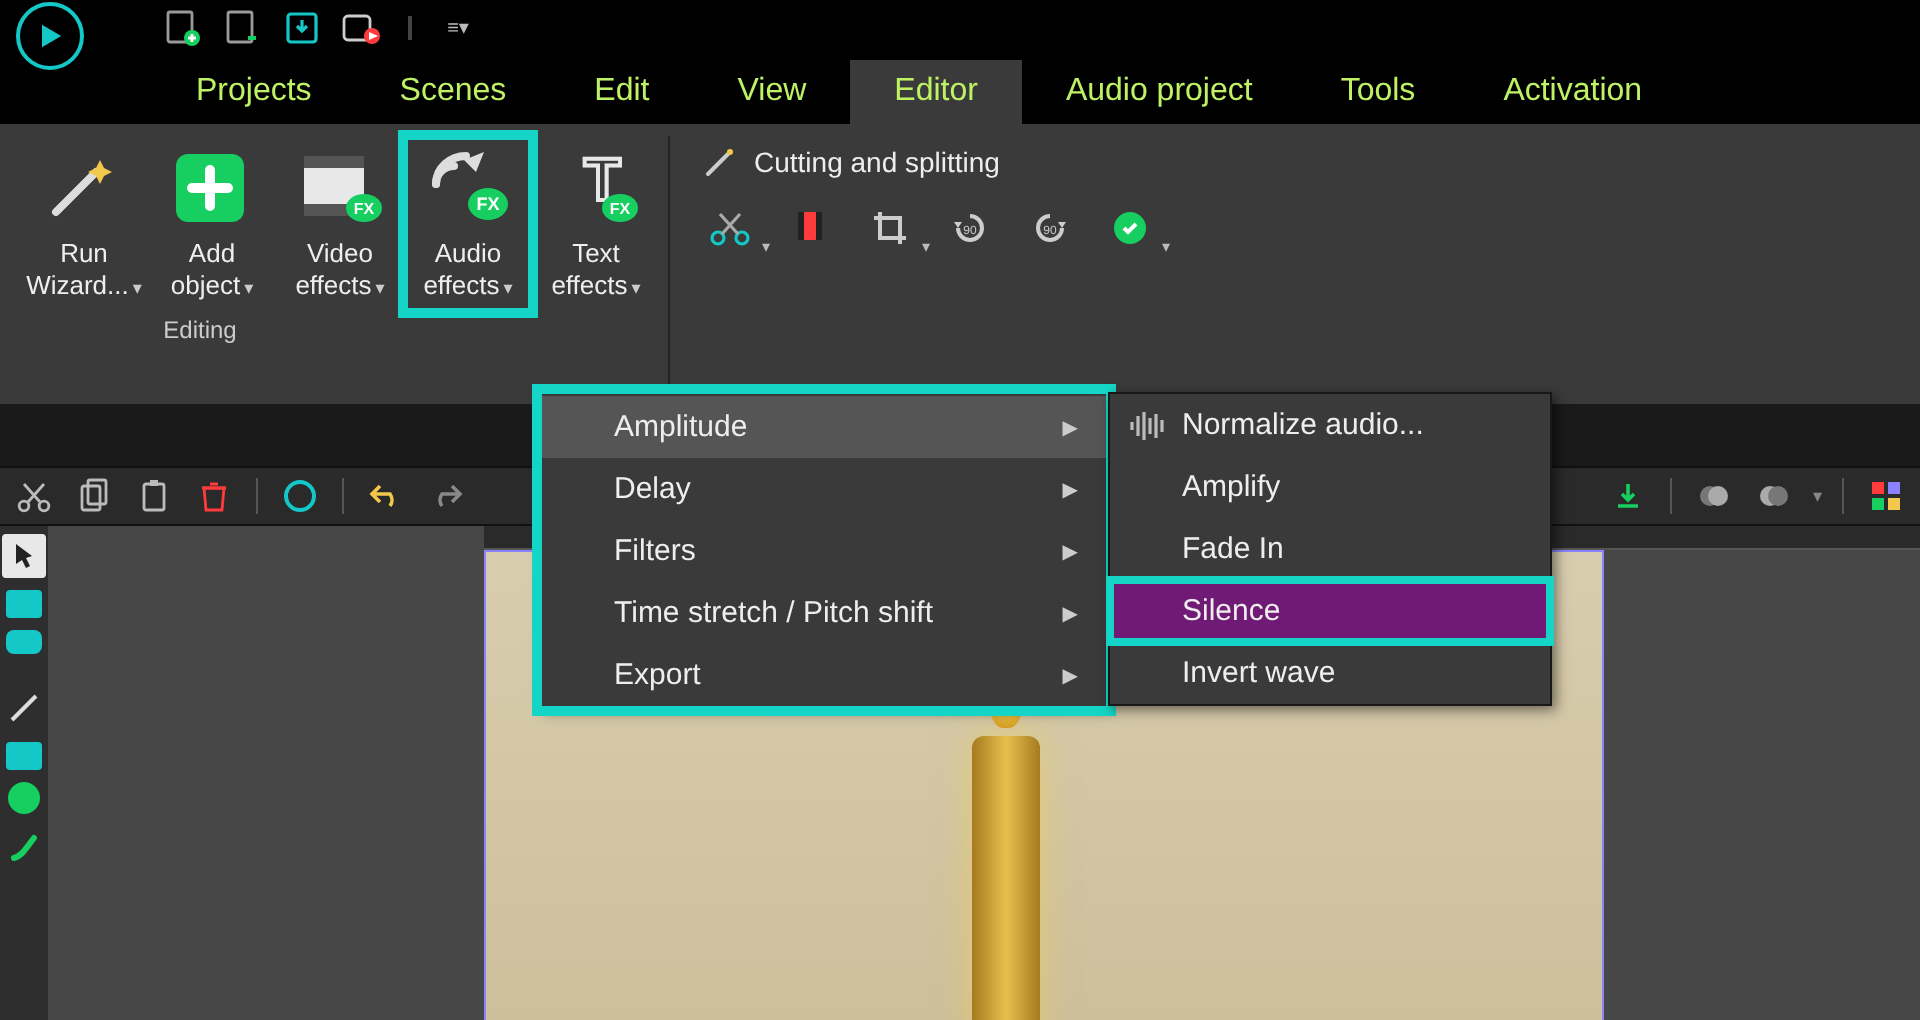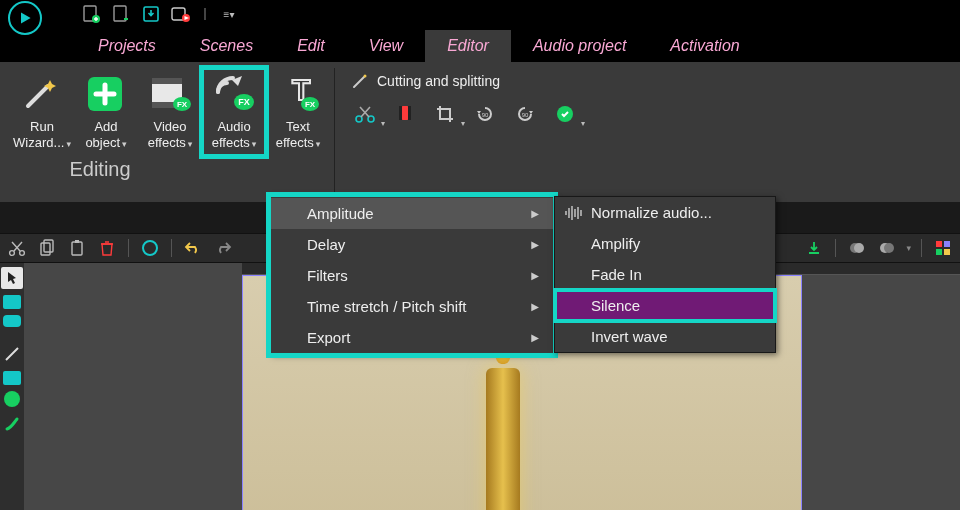--- a/index.html
+++ b/index.html
@@ -7,31 +7,31 @@
 
 
 .qat { height:28px; background:#000; display:flex; align-items:center; padding:0 8px; gap:8px; }
 .logo { width:34px; height:34px; background:#000; border:2px solid #14c8c8; border-radius:50%; display:flex; align-items:center; justify-content:center; margin-right:30px; margin-top:8px; }
 .logo svg { width:16px; height:16px; }
 .qat-btn { width:22px; height:22px; display:flex; align-items:center; justify-content:center; cursor:pointer; }
 .qat-sep { width:2px; height:12px; background:#444; margin:0 4px; }
 
 
 .menu-bar { height:34px; background:#000; display:flex; align-items:flex-end; padding-left:76px; }
-.menu-item { color:#f9a8d4; font-size:16px; padding:7px 22px; cursor:pointer;font-style:italic; }
+.menu-item { color:#bef264; font-size:16px; padding:7px 22px; cursor:pointer; }
 .menu-item.active { background:#3a3a3a; }
 
 
 .ribbon { background:#3a3a3a; height:140px; display:flex; position:relative; }
 .ribbon-group { display:flex; flex-direction:column; align-items:center; padding:6px 2px 2px; }
 .group-buttons { display:flex; gap:0; }
 .big-btn { display:flex; flex-direction:column; align-items:center; justify-content:flex-start; width:64px; padding:4px 2px; cursor:pointer; }
 .big-btn .icon-box { width:44px; height:44px; display:flex; align-items:center; justify-content:flex-start; margin-bottom:3px; }
 .big-btn .lbl { color:#eee; font-size:13px; line-height:16px; text-align:center; }
-.group-label { color:#ccc; font-size:20px; margin-top:2px; }
+.group-label { color:#ccc; font-size:12px; margin-top:2px; }
 .dd-arrow::after { content:"▾"; font-size:9px; margin-left:2px; color:#ccc; }
 
 .highlight-box { outline:5px solid #15d6c6; outline-offset:-2px; }
 
 
 .ribbon-right { padding:10px 14px; color:#eee; }
 .cutting-row { display:flex; align-items:center; gap:8px; margin-bottom:12px; font-size:14px; }
 .mini-row { display:flex; align-items:center; gap:12px; }
 .mini-btn { width:28px; height:24px; display:flex; align-items:center; justify-content:center; cursor:pointer; position:relative; }
 .mini-btn .dd::after { content:"▾"; font-size:8px; color:#bbb; position:absolute; right:-6px; bottom:-2px; }
@@ -106,20 +106,21 @@
   <div class="qat-btn" style="color:#bbb;font-size:10px;">≡▾</div>
 </div>
 
 <div class="menu-bar">
   <div class="menu-item">Projects</div>
   <div class="menu-item">Scenes</div>
   <div class="menu-item">Edit</div>
   <div class="menu-item">View</div>
   <div class="menu-item active">Editor</div>
   <div class="menu-item">Audio project</div>
+  <div class="menu-item">Tools</div>
   <div class="menu-item">Activation</div>
 </div>
 
 <div class="ribbon">
   <div class="ribbon-group" style="padding-left:10px;">
     <div class="group-buttons">
 
       <div class="big-btn">
         <div class="icon-box">
           <svg width="40" height="40" viewBox="0 0 40 40">

